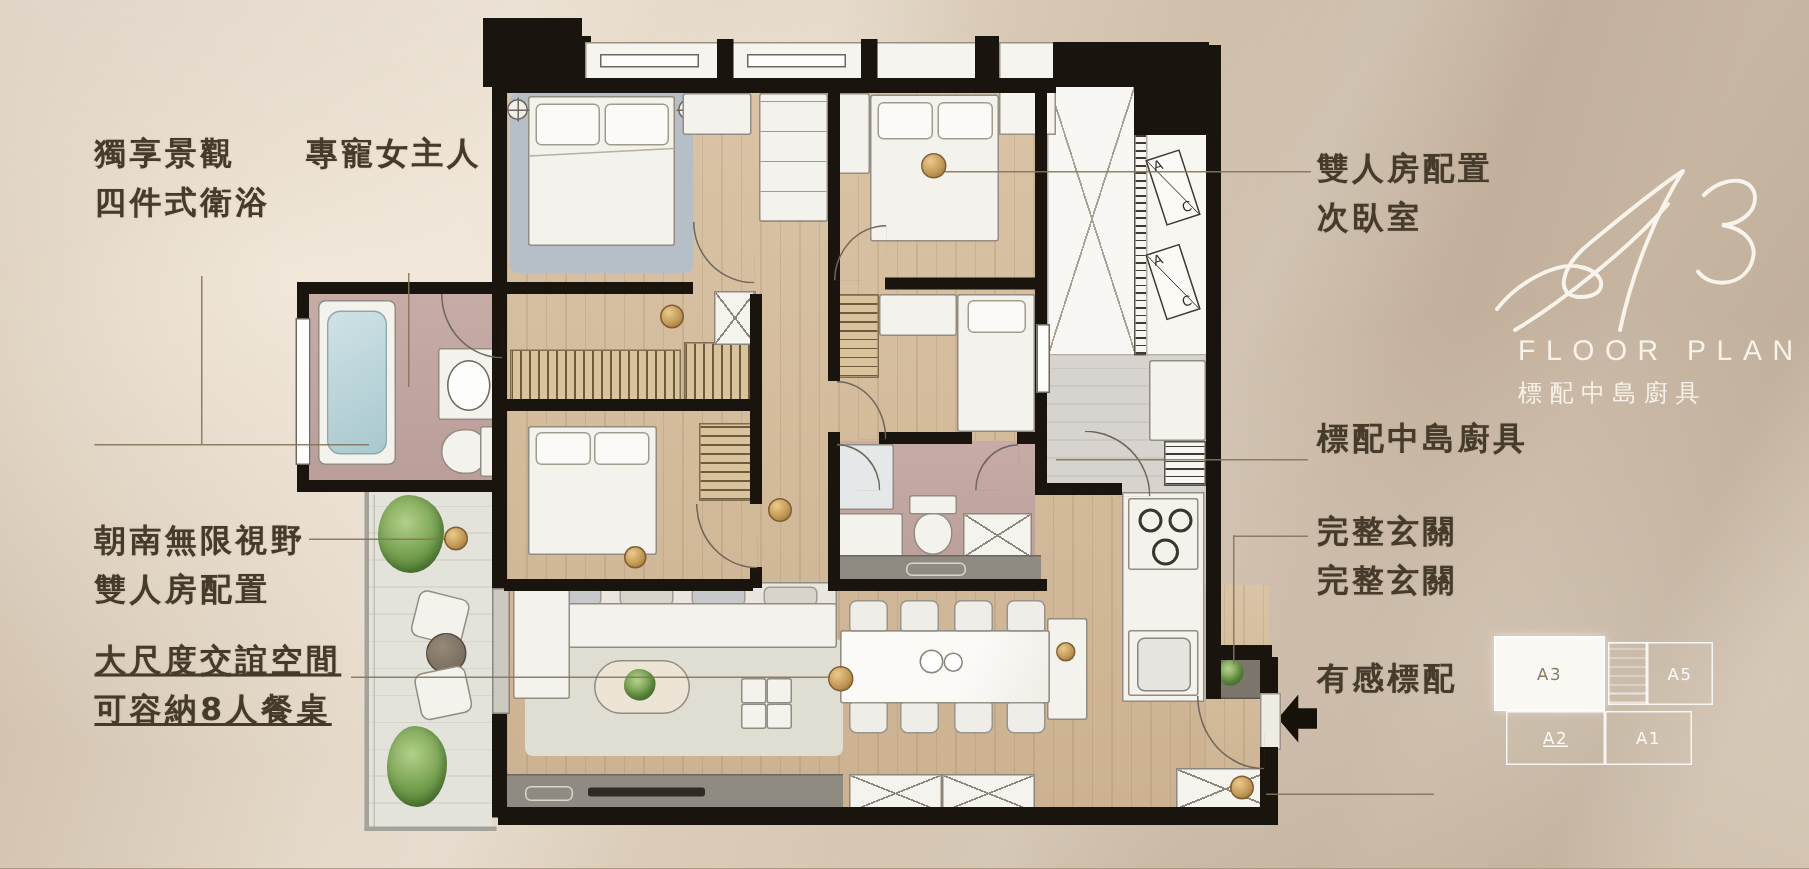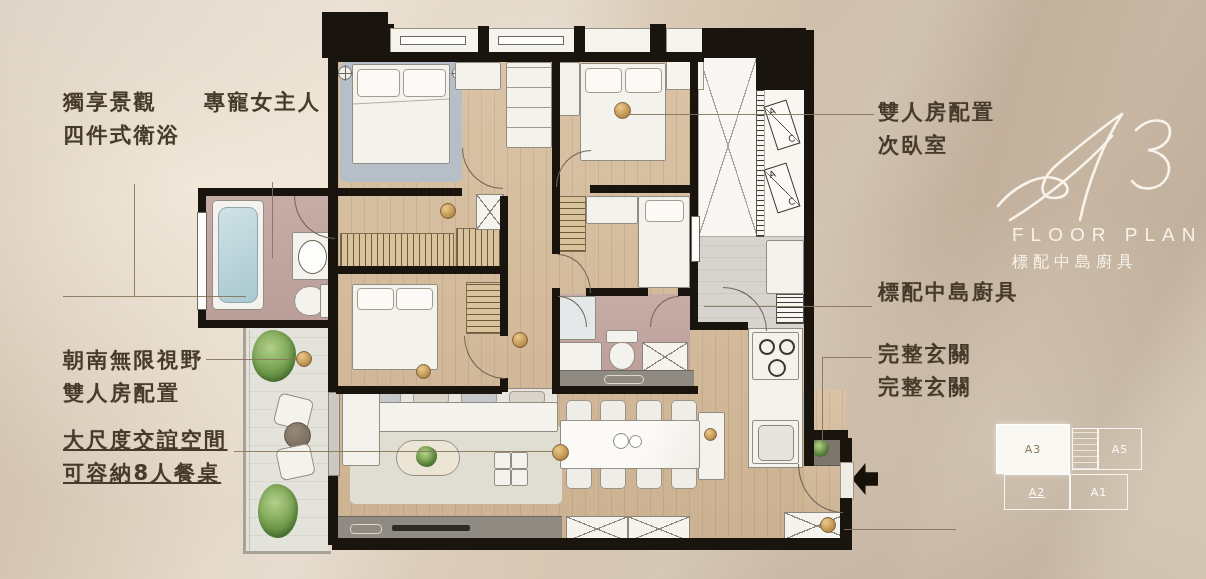--- a/index.html
+++ b/index.html
@@ -295,20 +295,21 @@
     <div>次臥室</div>
   </div>
   <div class="ann" style="left:878px;top:276px;">
     <div>標配中島廚具</div>
   </div>
   <div class="ann" style="left:878px;top:338px;">
     <div>完整玄關</div>
     <div>完整玄關</div>
   </div>
   <div class="ann" style="left:878px;top:436px;">
+    <div>有感標配</div>
   </div>
 
   <div class="abs" style="left:992px;top:108px;width:200px;height:120px;">
     <svg viewBox="0 0 200 120" width="200" height="120" style="position:absolute;left:0;top:0;" fill="none" stroke="#fbf8f1" stroke-width="2.6" stroke-linecap="round" opacity="0.95">
       <path d="M6,98 C20,80 46,66 62,70 C80,74 80,90 62,90 C44,90 48,70 68,54 C90,36 114,16 130,6"></path>
       <path d="M130,6 C112,34 96,74 88,112"></path>
       <path d="M120,28 C94,58 48,94 18,112"></path>
       <path d="M144,22 C158,8 178,10 178,24 C178,35 166,42 156,42 C170,44 182,54 175,69 C168,83 148,84 140,73"></path>
     </svg>
   </div>

